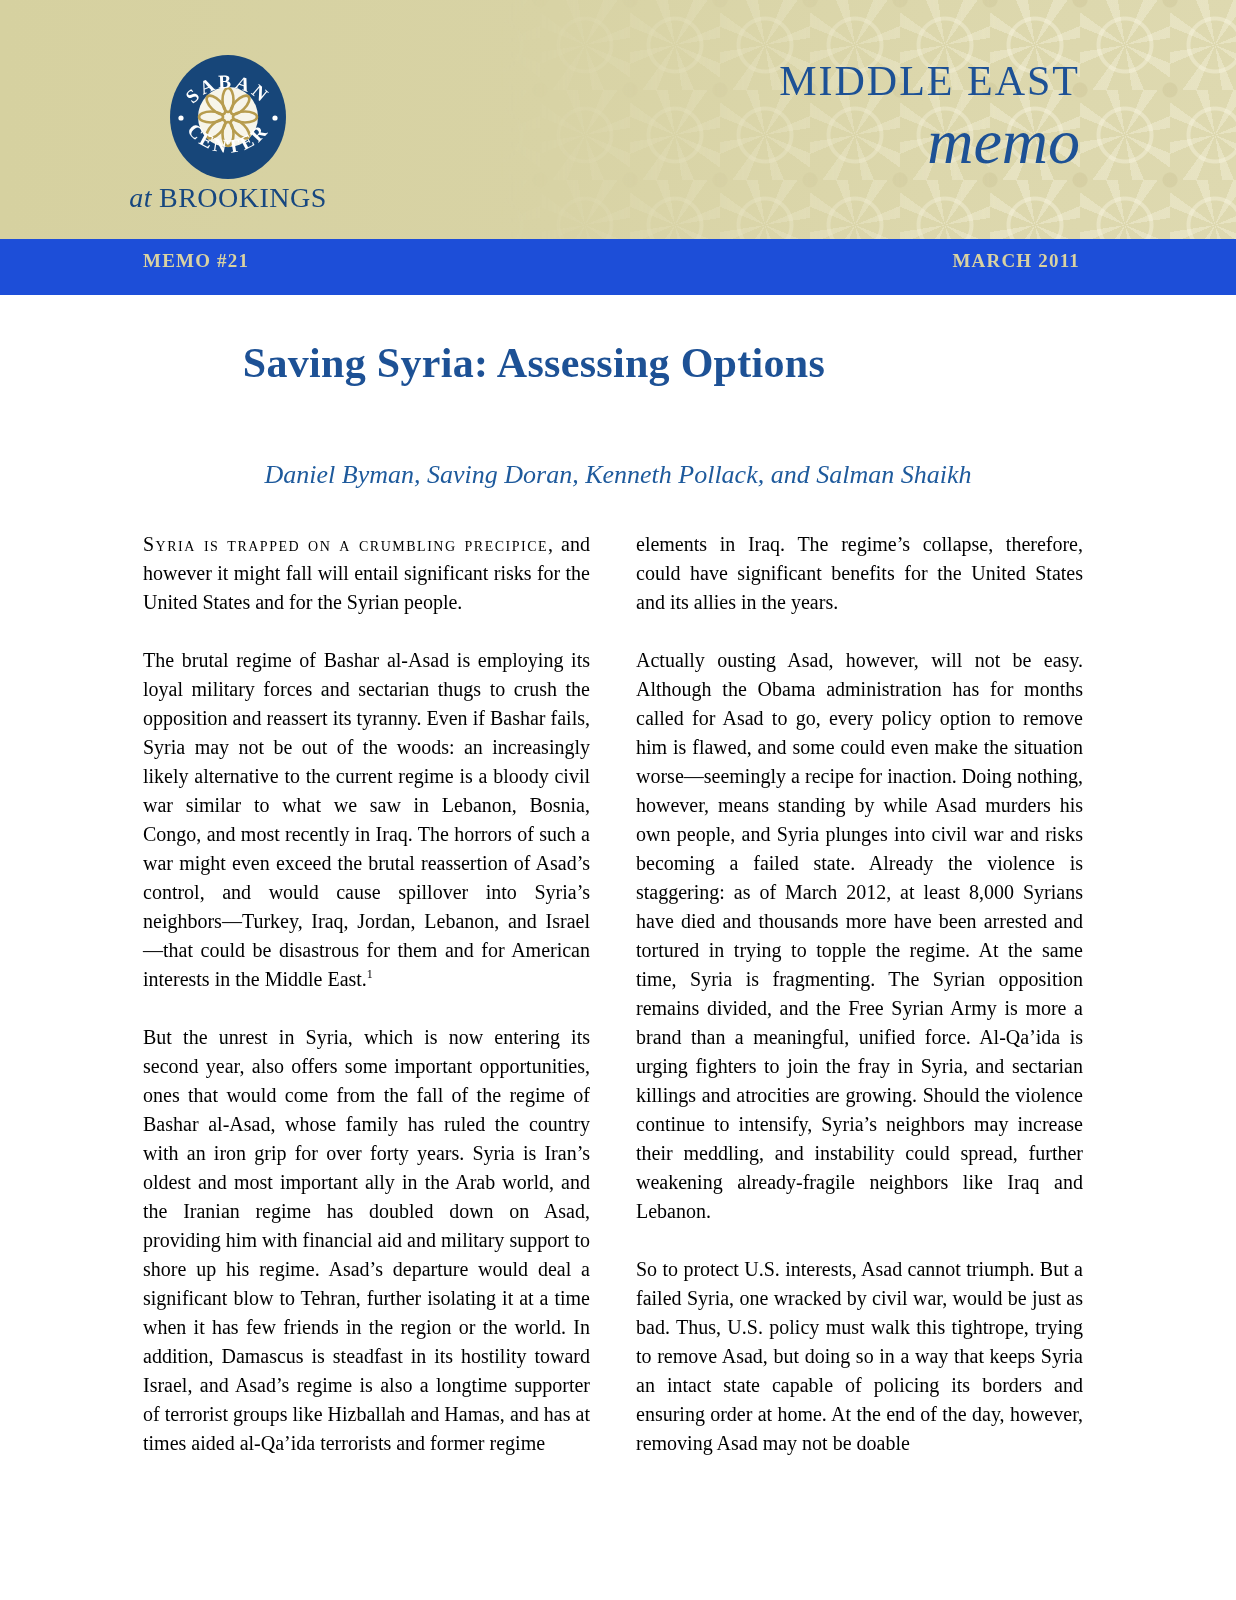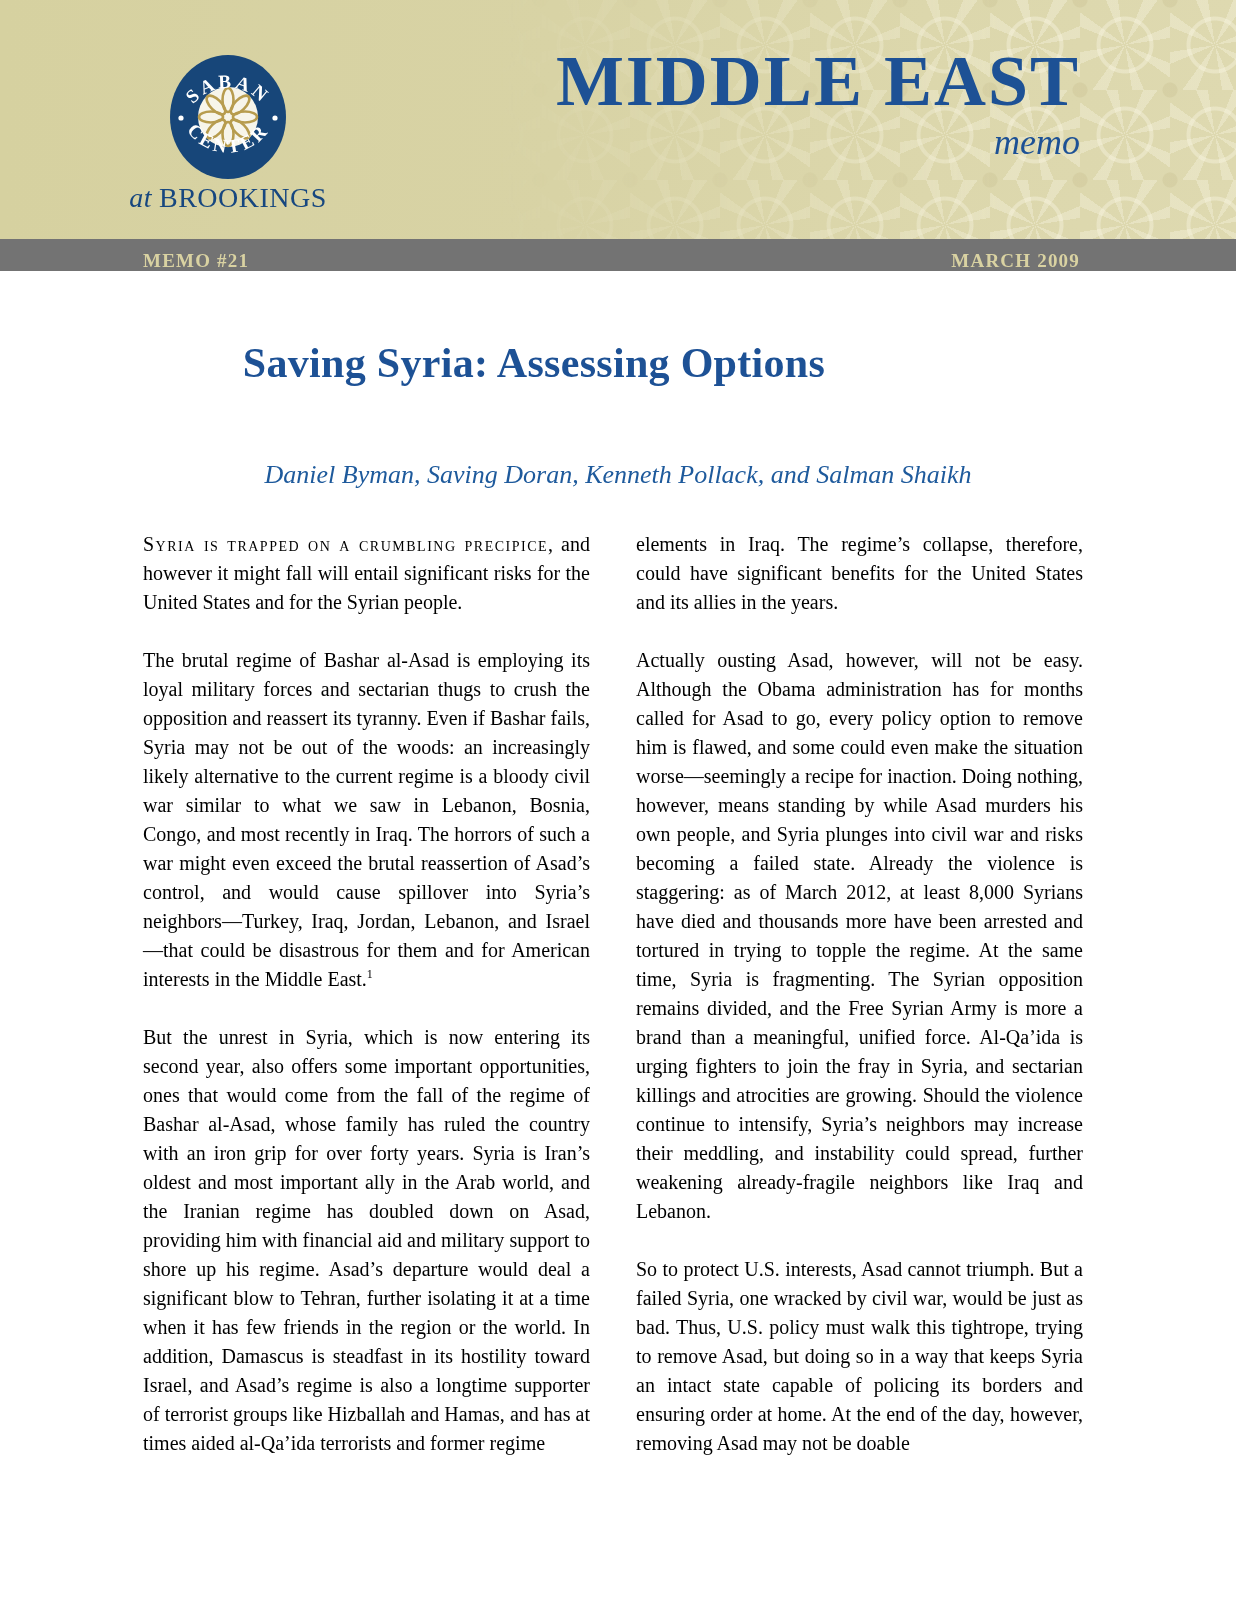--- a/index.html
+++ b/index.html
@@ -43,33 +43,33 @@
     margin-top: 2px;
     font-size: 28px; color: #17477f; letter-spacing: 0.5px;
   }
   .at-brookings .at-prefix { font-style: italic; margin-top: 28px; }
   .at-brookings .brookings-name { margin-left: 7px; }
   .masthead {
     position: absolute; right: 156px; top: 48px;
     text-align: right; color: #1d5195;
   }
   .masthead-title {
-    font-size: 72px; line-height: 66px; letter-spacing: 2px;
-    font-weight: bold;
+    font-size: 42px; line-height: 66px; letter-spacing: 2px;
+    font-weight: normal;
   }
   .masthead-sub {
-    font-size: 36px; line-height: 52px; font-style: italic;
+    font-size: 64px; line-height: 52px; font-style: italic;
     margin-top: 2px;
   }
 
   
   .memo-bar {
     position: absolute; top: 239px; left: 0;
-    width: 1236px; height: 32px;
-    background: #737373;
+    width: 1236px; height: 56px;
+    background: #1d4ed8;
   }
   .memo-bar span {
     position: absolute; top: 0; line-height: 44px;
     color: #d9d2a2; font-weight: bold; font-size: 19px; letter-spacing: 1.2px;
   }
   .memo-left { left: 143px; }
   .memo-right { right: 156px; }
 
   
   .doc-title {
@@ -143,21 +143,21 @@
     </div>
 
     <div class="masthead">
       <div class="masthead-title">MIDDLE EAST</div>
       <div class="masthead-sub">memo</div>
     </div>
   </header>
 
   <div class="memo-bar">
     <span class="memo-left">MEMO #21</span>
-    <span class="memo-right">MARCH 2009</span>
+    <span class="memo-right">MARCH 2011</span>
   </div>
 
   <main>
     <h1 class="doc-title">
       <span>Saving Syria: Assessing Options</span><br>
     </h1>
 
     <div class="authors">Daniel Byman, Saving Doran, Kenneth Pollack, and Salman Shaikh</div>
 
     <div class="columns">

